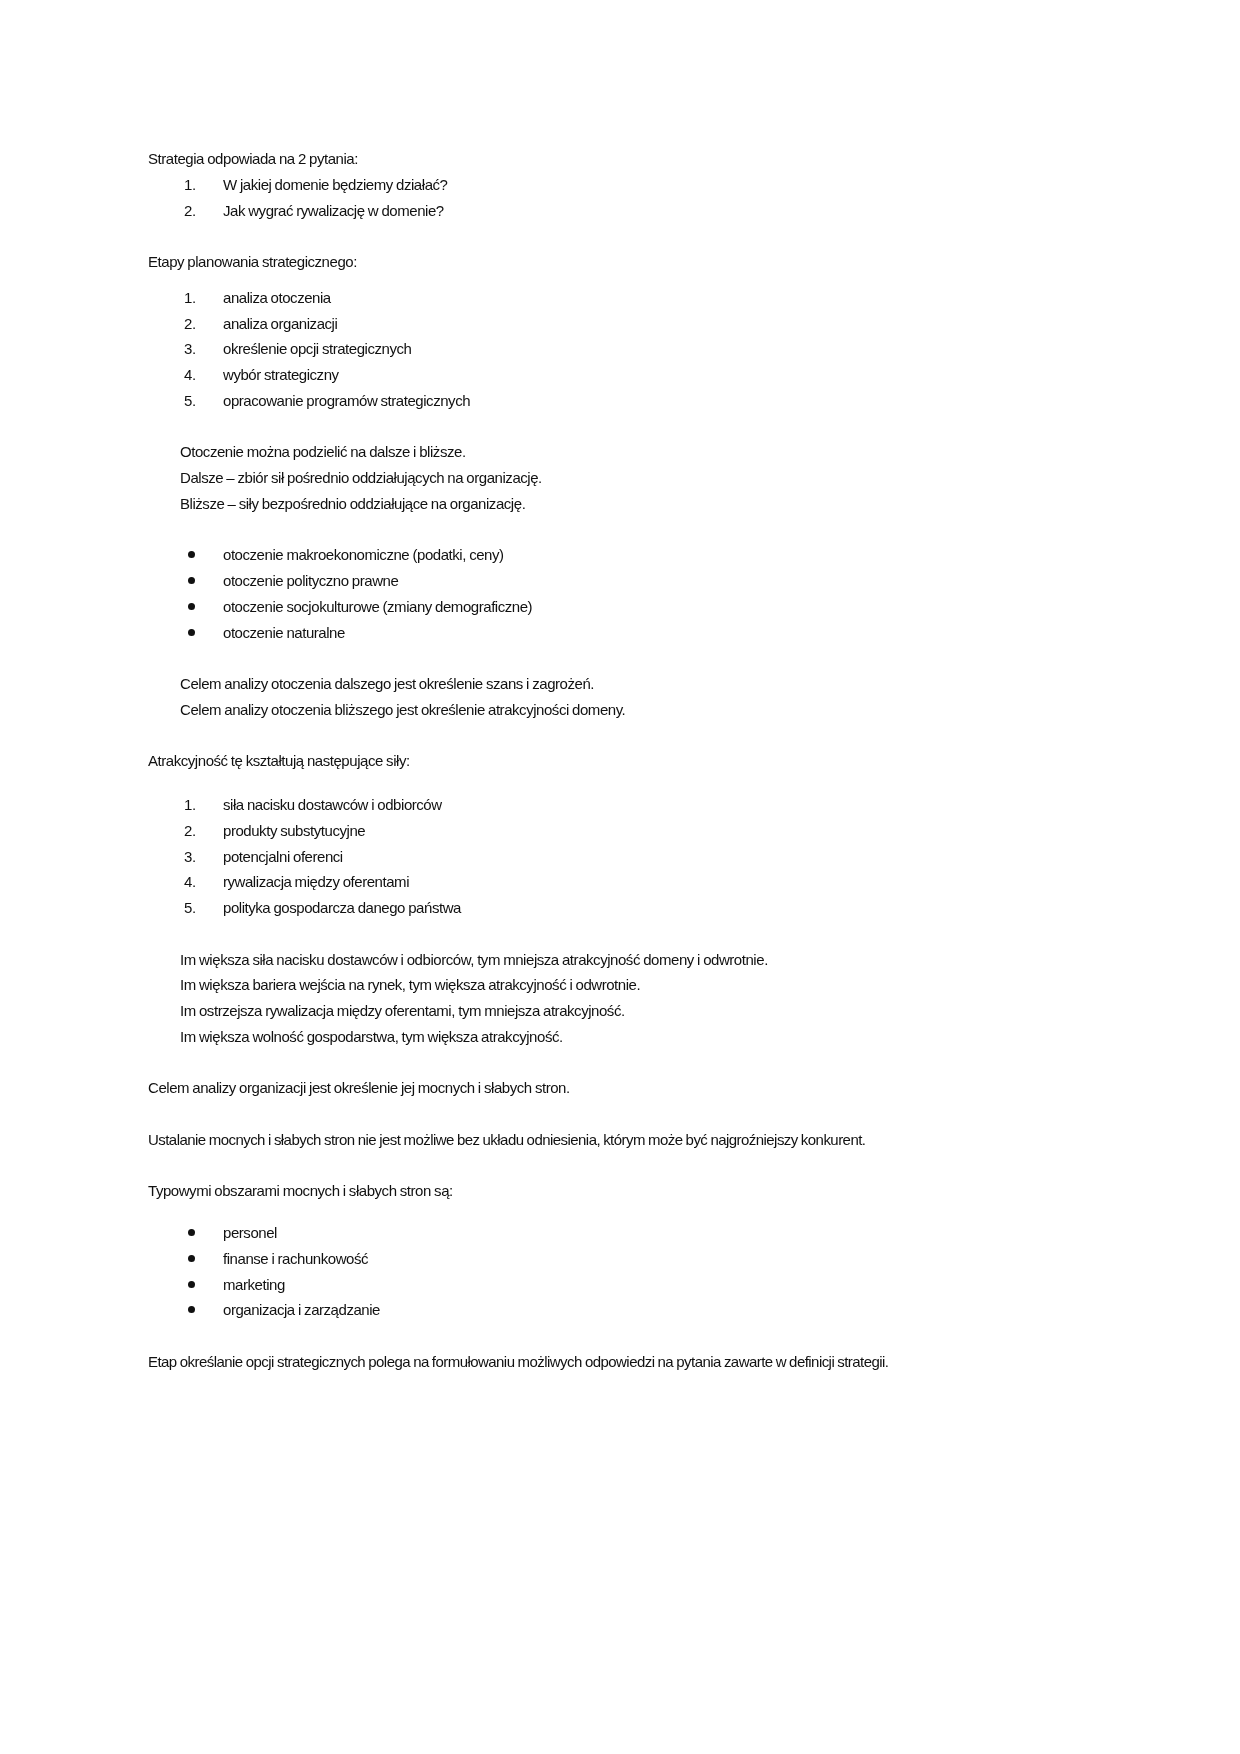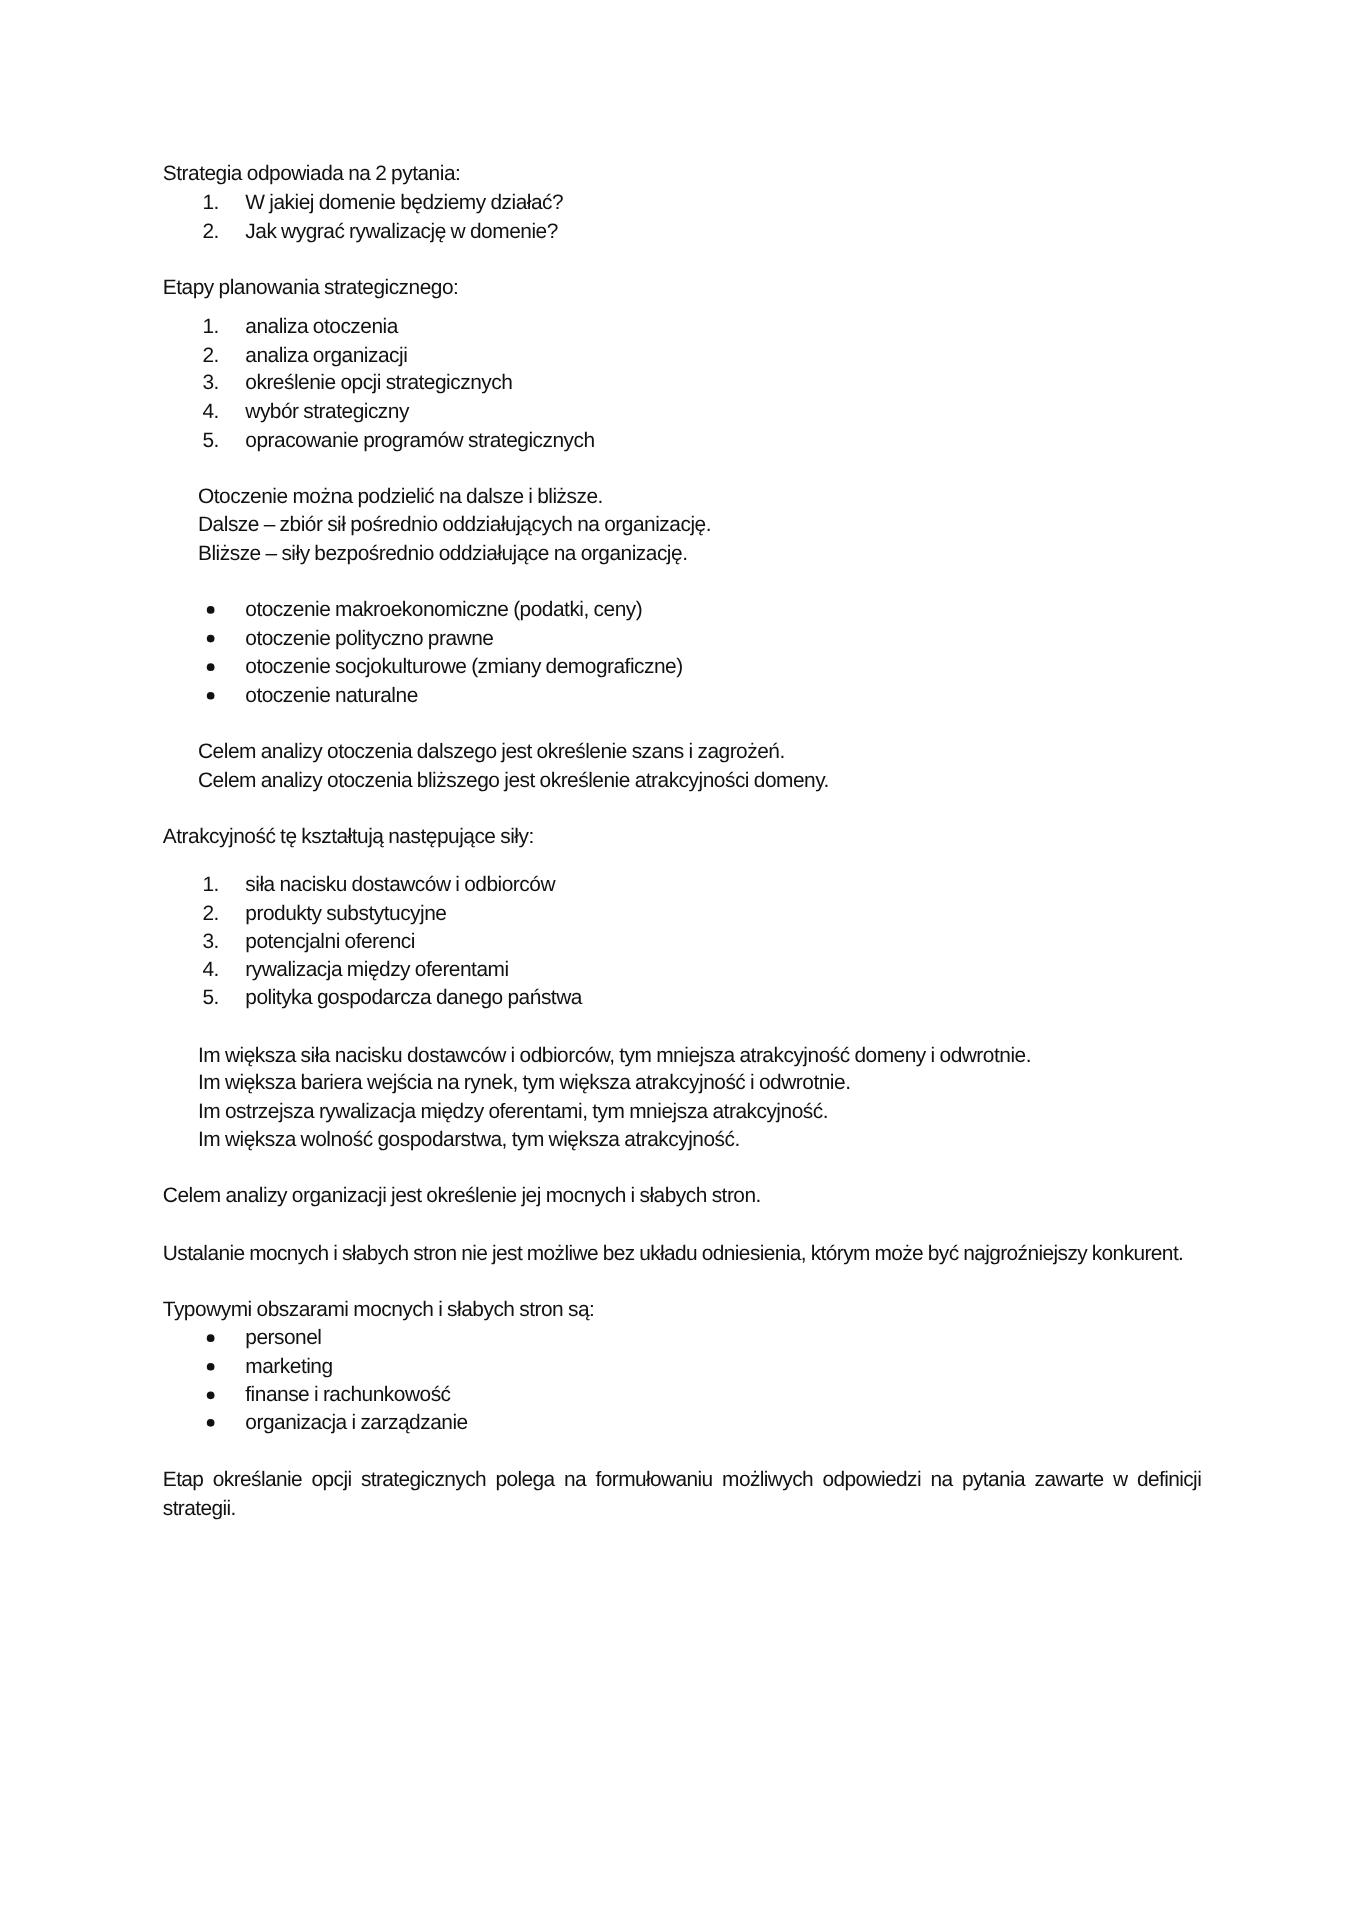--- a/index.html
+++ b/index.html
@@ -1,20 +1,20 @@
 <!DOCTYPE html>
 <html><head>
 <meta charset="utf-8">
 <style>
   html, body { margin: 0; padding: 0; background: #ffffff; }
   body { width: 1240px; height: 1754px; position: relative; overflow: hidden; }
   .page {
     position: absolute; left: 148px; top: 146px; width: 944px;
     font-family: "Liberation Sans", sans-serif;
-    font-size: 19px; line-height: 25.75px; color: #111111;
+    font-size: 15px; line-height: 25.75px; color: #111111;
     letter-spacing: -0.45px; word-spacing: -0.5px;
   }
   p { margin: 0 0 25.75px 0; }
   .justify { text-align: justify; letter-spacing: -0.55px; }
   ol, ul { margin: 0 0 25.75px 0; padding: 0; list-style: none; }
   li { position: relative; padding-left: 75px; }
   .num { position: absolute; left: 36px; top: 0; }
   .bullet { position: absolute; left: 40px; top: 9px; width: 7px; height: 7px; border-radius: 50%; background: #111; }
   .line { display: block; margin-left: 32px; }
 </style>
@@ -70,22 +70,22 @@
     <span class="line">Im większa siła nacisku dostawców i odbiorców, tym mniejsza atrakcyjność domeny i odwrotnie.</span>
     <span class="line">Im większa bariera wejścia na rynek, tym większa atrakcyjność i odwrotnie.</span>
     <span class="line">Im ostrzejsza rywalizacja między oferentami, tym mniejsza atrakcyjność.</span>
     <span class="line">Im większa wolność gospodarstwa, tym większa atrakcyjność.</span>
   </p>
 
   <p>Celem analizy organizacji jest określenie jej mocnych i słabych stron.</p>
 
   <p class="justify">Ustalanie mocnych i słabych stron nie jest możliwe bez układu odniesienia, którym może być najgroźniejszy konkurent.</p>
 
-  <p style="margin-bottom:0">Typowymi obszarami mocnych i słabych stron są:</p>
+  <p style="margin-bottom:16px">Typowymi obszarami mocnych i słabych stron są:</p>
   <ul>
     <li><span class="bullet"></span><span>personel</span></li>
+    <li><span class="bullet"></span><span>finanse i rachunkowość</span></li>
     <li><span class="bullet"></span><span>marketing</span></li>
-    <li><span class="bullet"></span><span>finanse i rachunkowość</span></li>
     <li><span class="bullet"></span><span>organizacja i zarządzanie</span></li>
   </ul>
 
   <p class="justify">Etap określanie opcji strategicznych polega na formułowaniu możliwych odpowiedzi na pytania zawarte w definicji strategii.</p>
 </div>
 
 </body></html>

